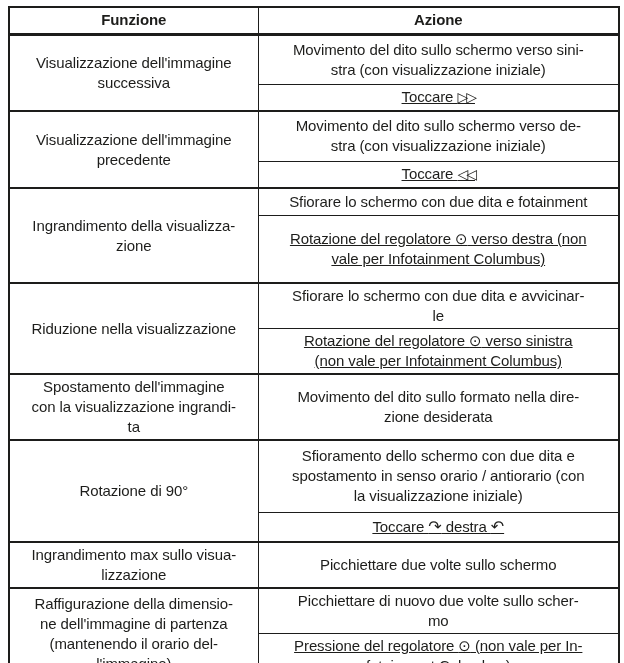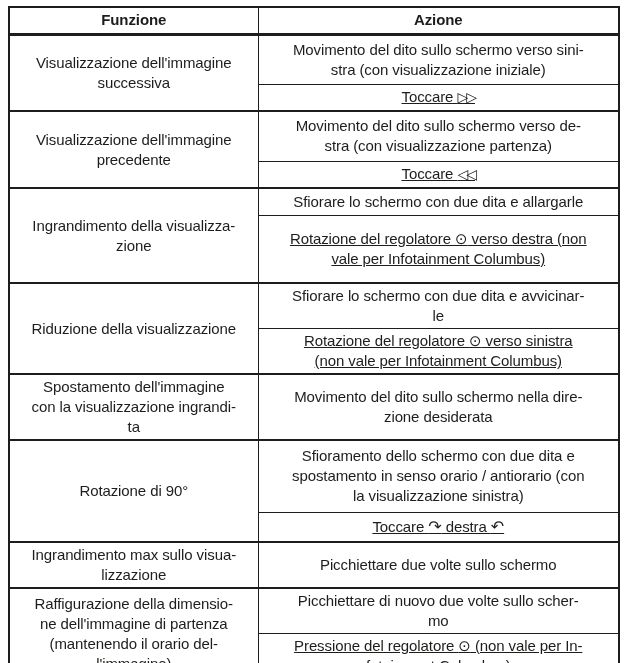--- a/index.html
+++ b/index.html
@@ -54,59 +54,59 @@
 stra (con visualizzazione iniziale)</td>
   </tr>
   <tr class="sub" style="height:27px">
     <td><span>Toccare </span><span class="icon skip">▷▷</span></td>
   </tr>
 
   <tr class="group" style="height:50px">
     <td class="vline" rowspan="2">Visualizzazione dell'immagine
 precedente</td>
     <td>Movimento del dito sullo schermo verso de-
-stra (con visualizzazione partenza)</td>
+stra (con visualizzazione iniziale)</td>
   </tr>
   <tr class="sub" style="height:27px">
     <td><span>Toccare </span><span class="icon skip">◁◁</span></td>
   </tr>
 
   <tr class="group" style="height:27px">
     <td class="vline" rowspan="2">Ingrandimento della visualizza-
 zione</td>
-    <td>Sfiorare lo schermo con due dita e allargarle</td>
+    <td>Sfiorare lo schermo con due dita e fotainment</td>
   </tr>
   <tr class="sub" style="height:68px">
     <td><span>Rotazione del regolatore </span><span class="icon knob">⊙</span><span> verso destra (non
 vale per Infotainment Columbus)</span></td>
   </tr>
 
   <tr class="group" style="height:45px">
-    <td class="vline" rowspan="2">Riduzione della visualizzazione</td>
+    <td class="vline" rowspan="2">Riduzione nella visualizzazione</td>
     <td>Sfiorare lo schermo con due dita e avvicinar-
 le</td>
   </tr>
   <tr class="sub" style="height:45px">
     <td><span>Rotazione del regolatore </span><span class="icon knob">⊙</span><span> verso sinistra
 (non vale per Infotainment Columbus)</span></td>
   </tr>
 
   <tr class="group" style="height:66px">
     <td class="vline">Spostamento dell'immagine
 con la visualizzazione ingrandi-
 ta</td>
-    <td>Movimento del dito sullo schermo nella dire-
+    <td>Movimento del dito sullo formato nella dire-
 zione desiderata</td>
   </tr>
 
   <tr class="group" style="height:72px">
     <td class="vline" rowspan="2">Rotazione di 90°</td>
     <td>Sfioramento dello schermo con due dita e
 spostamento in senso orario / antiorario (con
-la visualizzazione sinistra)</td>
+la visualizzazione iniziale)</td>
   </tr>
   <tr class="sub" style="height:30px">
     <td><span>Toccare </span><span class="icon rot">↷</span><span> destra </span><span class="icon rot">↶</span></td>
   </tr>
 
   <tr class="group" style="height:44px">
     <td class="vline">Ingrandimento max sullo visua-
 lizzazione</td>
     <td>Picchiettare due volte sullo schermo</td>
   </tr>

